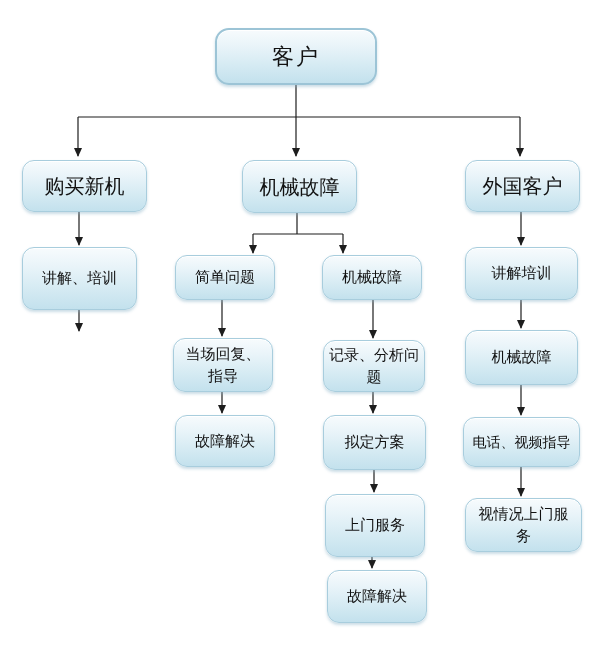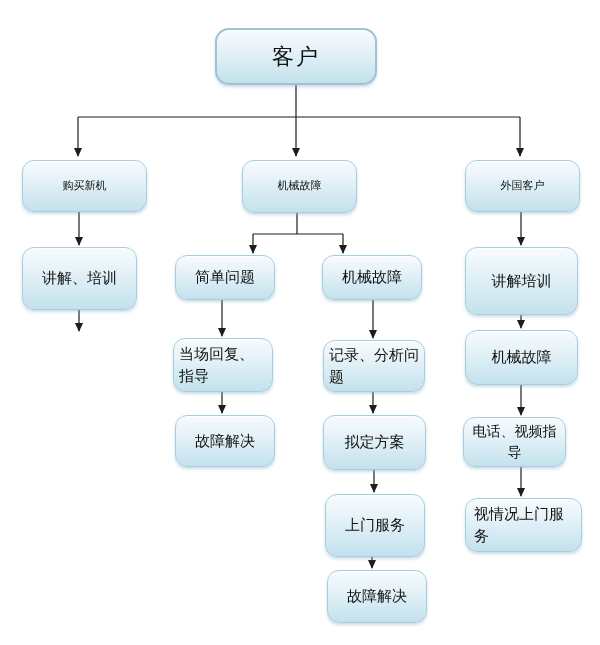--- a/index.html
+++ b/index.html
@@ -39,25 +39,25 @@
     padding: 10px 5px;
   }
   .node.major {
     font-size: 22px;
     border-width: 2px;
     border-color: #9cc4d6;
     border-radius: 14px;
     letter-spacing: 2px;
   }
   .node.lvl1 {
-    font-size: 11px;
+    font-size: 20px;
   }
   .node.wrap {
     justify-content: flex-start;
-    text-align: left;
+    text-align: center;
   }
   .node.small {
     font-size: 14px;
     padding: 2px 4px;
   }
 </style>
 </head>
 <body>
 
 <div class="canvas">
@@ -118,21 +118,21 @@
   <div class="node" style="left:175px; top:415px; width:100px; height:52px;">故障解决</div>
 
   <div class="node wrap" style="left:323px; top:340px; width:102px; height:52px;">记录、分析问题</div>
 
   <div class="node" style="left:323px; top:415px; width:103px; height:55px;">拟定方案</div>
 
   <div class="node" style="left:325px; top:494px; width:100px; height:63px;">上门服务</div>
 
   <div class="node" style="left:327px; top:570px; width:100px; height:53px;">故障解决</div>
 
-  <div class="node" style="left:465px; top:247px; width:113px; height:68px;">讲解培训</div>
+  <div class="node" style="left:465px; top:247px; width:113px; height:53px;">讲解培训</div>
 
   <div class="node" style="left:465px; top:330px; width:113px; height:55px;">机械故障</div>
 
-  <div class="node small" style="left:463px; top:417px; width:103px; height:50px;">电话、视频指导</div>
+  <div class="node small" style="left:463px; top:417px; width:117px; height:50px;">电话、视频指导</div>
 
   <div class="node wrap" style="left:465px; top:498px; width:117px; height:54px; padding:2px 8px;">视情况上门服务</div>
 
 </div>
 
 </body></html>

